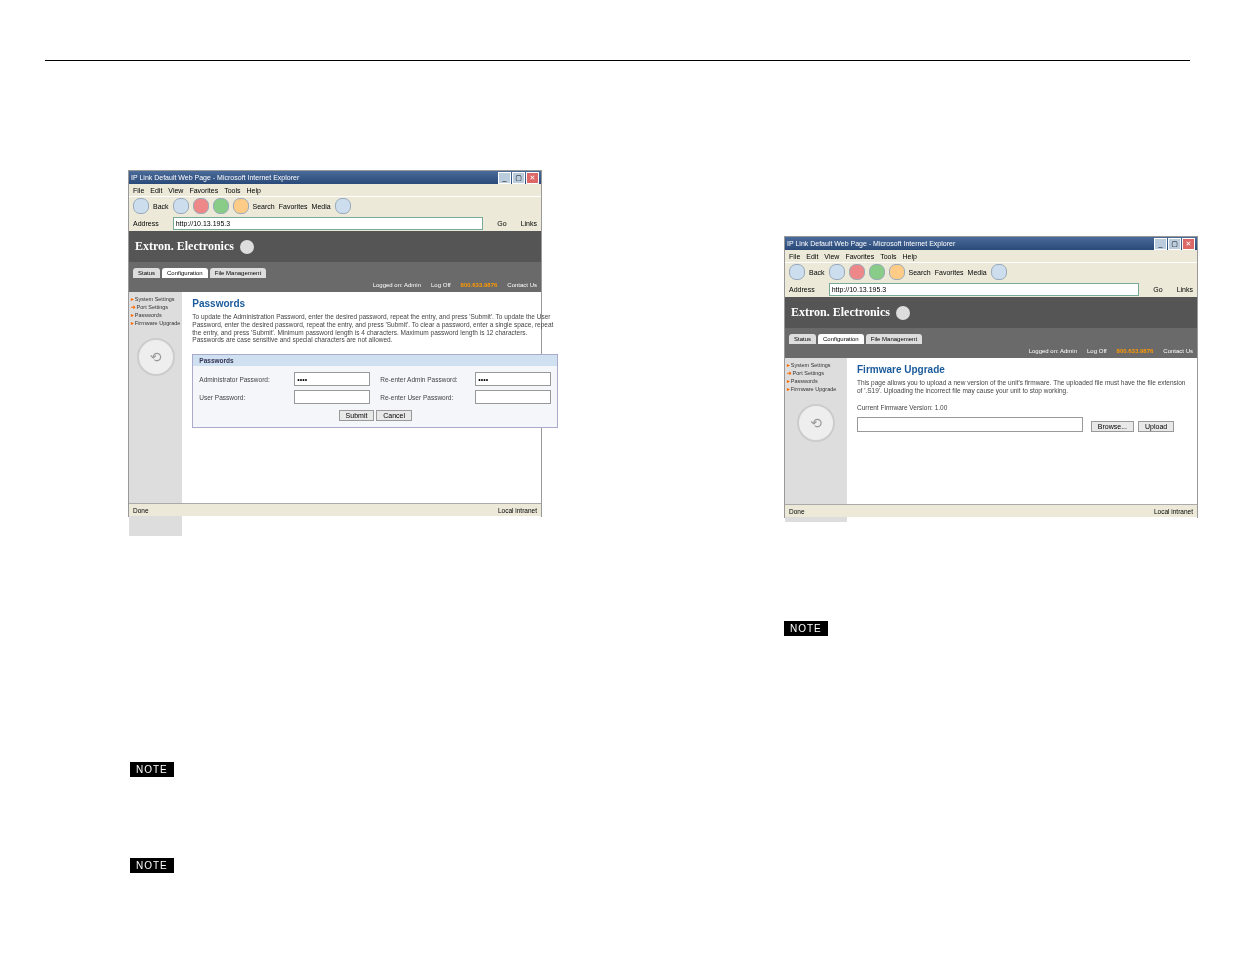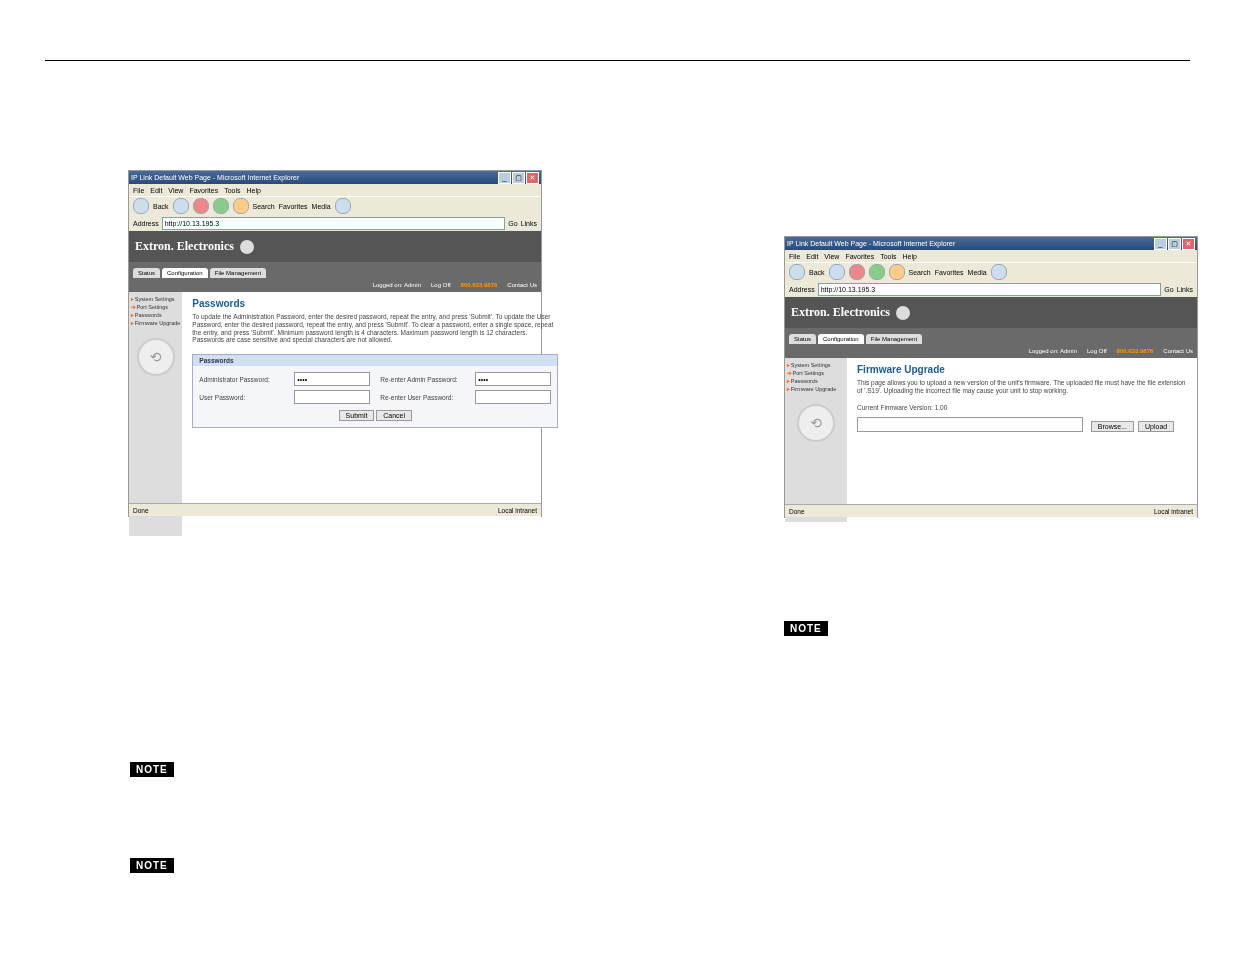--- a/index.html
+++ b/index.html
@@ -41,21 +41,21 @@
   }
   .titlebar .buttons { display:flex; gap:1px;}
   .titlebar .wbtn { width:11px; height:10px; background:#bcd; border:1px solid #fff; color:#000; text-align:center; line-height:9px;}
   .menubar {
     background:#ece9d8; height:12px; display:flex; gap:6px; padding:0 4px; align-items:center; font-size:7px;
   }
   .toolbar {
     background:#ece9d8; height:18px; display:flex; align-items:center; gap:4px; padding:0 4px; border-top:1px solid #fff;
   }
   .tbtn { width:14px;height:14px;border-radius:7px;background:#cde;border:1px solid #9ab;display:inline-block;}
-  .addrbar { background:#ece9d8; height:16px; display:flex; align-items:center; gap:3px; padding:0 4px; font-size:7px;}
+  .addrbar { background:#ece9d8; height:16px; display:flex; align-items:center; gap:14px; padding:0 4px; font-size:7px;}
   .addrbar input { flex:1; height:11px; font-size:7px; border:1px solid #7a9; padding:0 2px;}
   .gobtn { font-size:7px; }
 
   .brandbar {
     background:#555; color:#fff; height:31px; display:flex; align-items:center; padding:0 6px;
     font-family: Georgia, serif; font-size:12px; font-weight:bold;
   }
   .brandbar .globe { width:14px;height:14px;border-radius:50%;background:#ddd;margin-left:6px;}
   .tabsrow {
     background:#6a6a6a; height:16px; display:flex; align-items:flex-end; gap:2px; padding:0 4px;
@@ -93,21 +93,21 @@
   .pwrow { display:flex; gap:10px; margin-bottom:4px; align-items:center;}
   .pwrow label { width:85px; }
   .pwrow input { width:70px; height:10px; font-size:7px; border:1px solid #999;}
   .btnrow { text-align:center; margin-top:6px;}
   .btnrow button, .fwbtns button { font-size:7px; padding:1px 6px; background:#e8e8e8; border:1px solid #999;}
   .statusbar { position:absolute; bottom:0; left:0; right:0; height:12px; background:#ece9d8; border-top:1px solid #aaa; display:flex; justify-content:space-between; align-items:center; padding:0 4px; font-size:6.5px;}
   .fwinput { width:220px; height:11px; border:1px solid #999;}
   .fwbtns { display:inline-flex; gap:4px; margin-left:6px;}
 
   .note-badge {
-    display:inline-block; background:#000; color:#fff; font-weight:bold; font-size:10px;
+    display:inline-block; background:#000; color:#fff; font-weight:normal; font-size:10px;
     padding:2px 6px; letter-spacing:1px;
   }
   .note-left1 { position:absolute; left:130px; top:762px;}
   .note-left2 { position:absolute; left:130px; top:858px;}
   .note-right { position:absolute; left:784px; top:621px;}
 </style>
 </head>
 <body>
 
 <div class="page-rule" style="top:60px;"></div>

